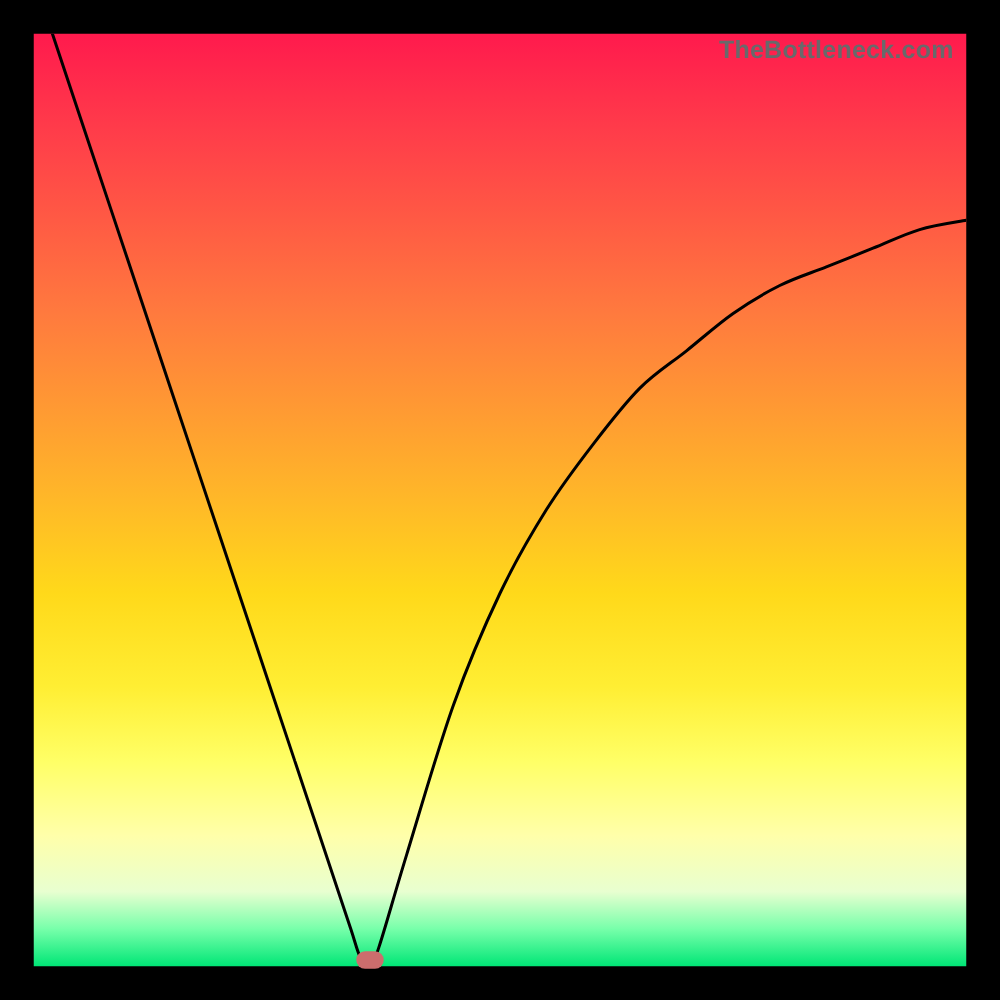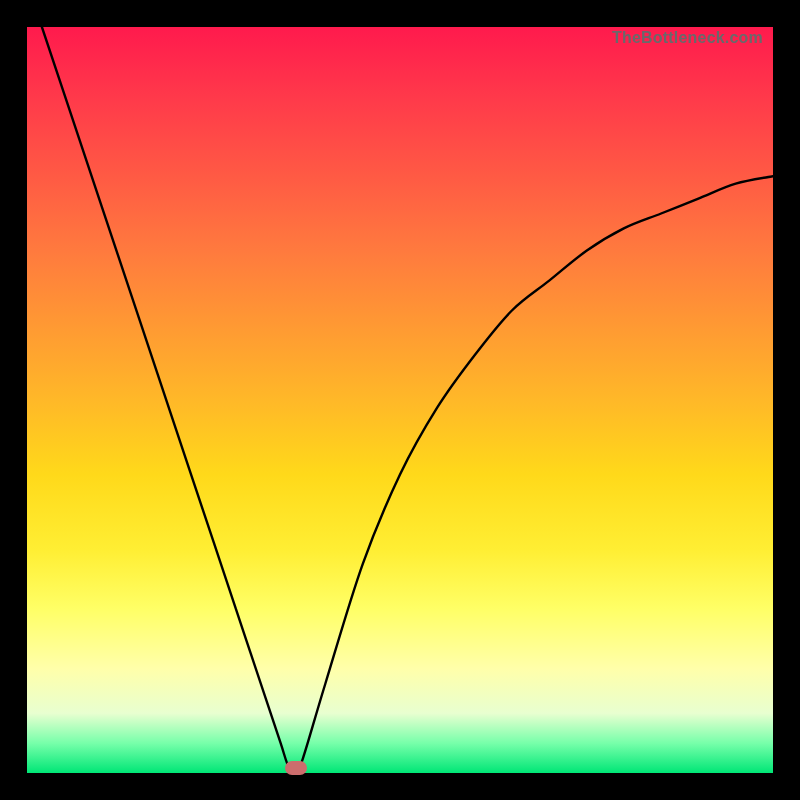--- a/index.html
+++ b/index.html
@@ -29,21 +29,21 @@
       #ffffaa 86%,
       #e8ffd0 92%,
       #77ffaa 96%,
       #00e676 100%);
   }
   .attribution {
     position: absolute;
     top: 2px;
     right: 10px;
     font-family: Arial, Helvetica, sans-serif;
-    font-size: 16px;
+    font-size: 20px;
     font-weight: 600;
     color: #69696b;
     letter-spacing: 0.2px;
   }
   svg.curve {
     position: absolute;
     left: 0;
     top: 0;
     width: 746px;
     height: 746px;

